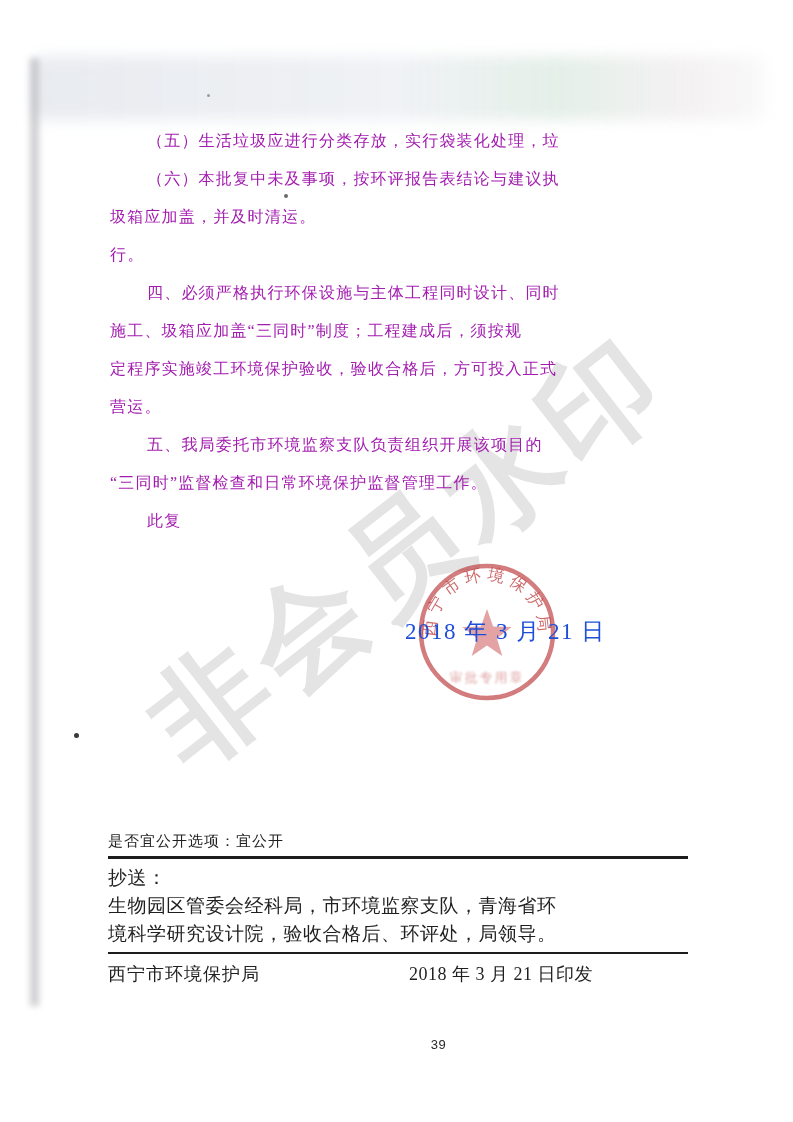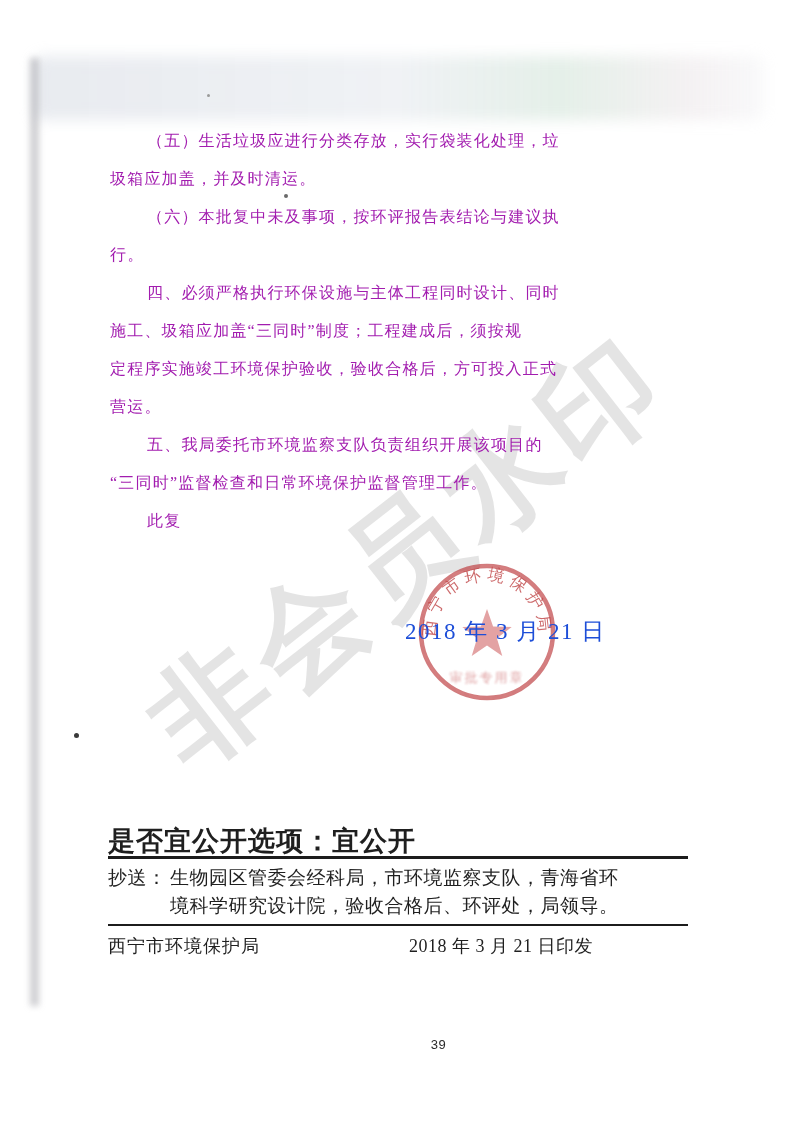--- a/index.html
+++ b/index.html
@@ -48,23 +48,23 @@
   .date-line{
     position:absolute;left:405px;top:616px;z-index:4;
     font-size:23px;letter-spacing:1.5px;color:#1d4ed8;white-space:nowrap;
   }
 
   
   .seal{position:absolute;left:402px;top:547px;width:170px;height:170px;z-index:2;opacity:0.93;}
 
   
   .footer{position:absolute;left:108px;top:828px;width:580px;color:#1f1f1f;z-index:3;}
-  .footer-title{font-size:27px;font-weight:bold;letter-spacing:1px;height:28px;line-height:26px;}
+  .footer-title{font-size:15px;font-weight:normal;letter-spacing:1px;height:28px;line-height:26px;}
   .rule{height:2.5px;background:#1c1c1c;}
-  .cc{display:flex;padding:5px 0 4px 0;font-size:19px;line-height:28px;letter-spacing:0.5px;}
+  .cc{display:flex;padding:5px 0 4px 0;font-size:19px;line-height:28px;letter-spacing:0.5px;flex-direction:column;}
   .cc-label{width:62px;flex:none;}
   .cc-lines div{white-space:nowrap;}
   .footer-bottom{position:relative;padding-top:8px;font-size:18px;line-height:24px;height:32px;}
   .issuer{letter-spacing:1px;}
   .print-date{position:absolute;left:289px;top:8px;letter-spacing:0.5px;white-space:nowrap;margin-left:12px;}
 
   .page-num{
     position:absolute;left:0;top:1037px;width:100%;text-align:center;
     font-family:"Liberation Sans","DejaVu Sans",sans-serif;
     font-size:13px;color:#2a2a2a;letter-spacing:0.5px;z-index:3;margin-left:42px;
@@ -78,22 +78,22 @@
   <div class="tint-top"></div>
   <div class="edge-left"></div>
   <div class="artifact dot1"></div>
   <div class="artifact dot2"></div>
   <div class="artifact dot3"></div>
 
   <div class="watermark">非会员水印</div>
 
   <div class="body-text">
     <div class="line indent">（五）生活垃圾应进行分类存放，实行袋装化处理，垃</div>
+    <div class="line indent">（六）本批复中未及事项，按环评报告表结论与建议执</div>
     <div class="line">圾箱应加盖，并及时清运。</div>
-    <div class="line indent">（六）本批复中未及事项，按环评报告表结论与建议执</div>
     <div class="line">行。</div>
     <div class="line indent">四、必须严格执行环保设施与主体工程同时设计、同时</div>
     <div class="line">施工、圾箱应加盖“三同时”制度；工程建成后，须按规</div>
     <div class="line">定程序实施竣工环境保护验收，验收合格后，方可投入正式</div>
     <div class="line">营运。</div>
     <div class="line indent">五、我局委托市环境监察支队负责组织开展该项目的</div>
     <div class="line">“三同时”监督检查和日常环境保护监督管理工作。</div>
     <div class="line indent">此复</div>
   </div>
 

